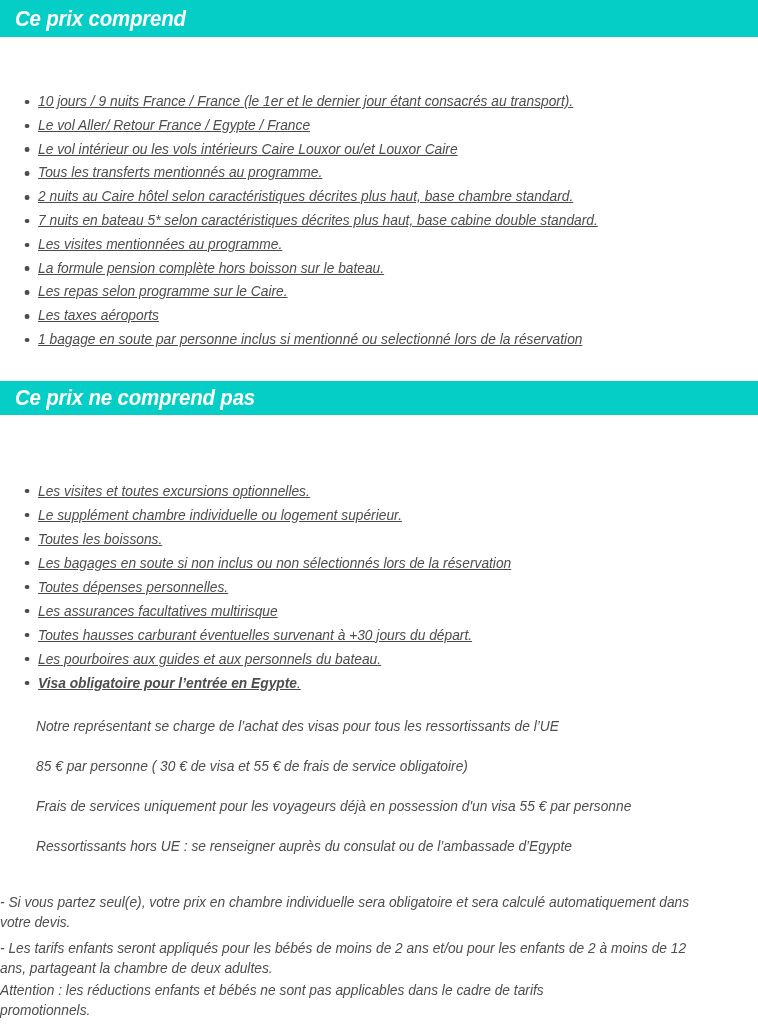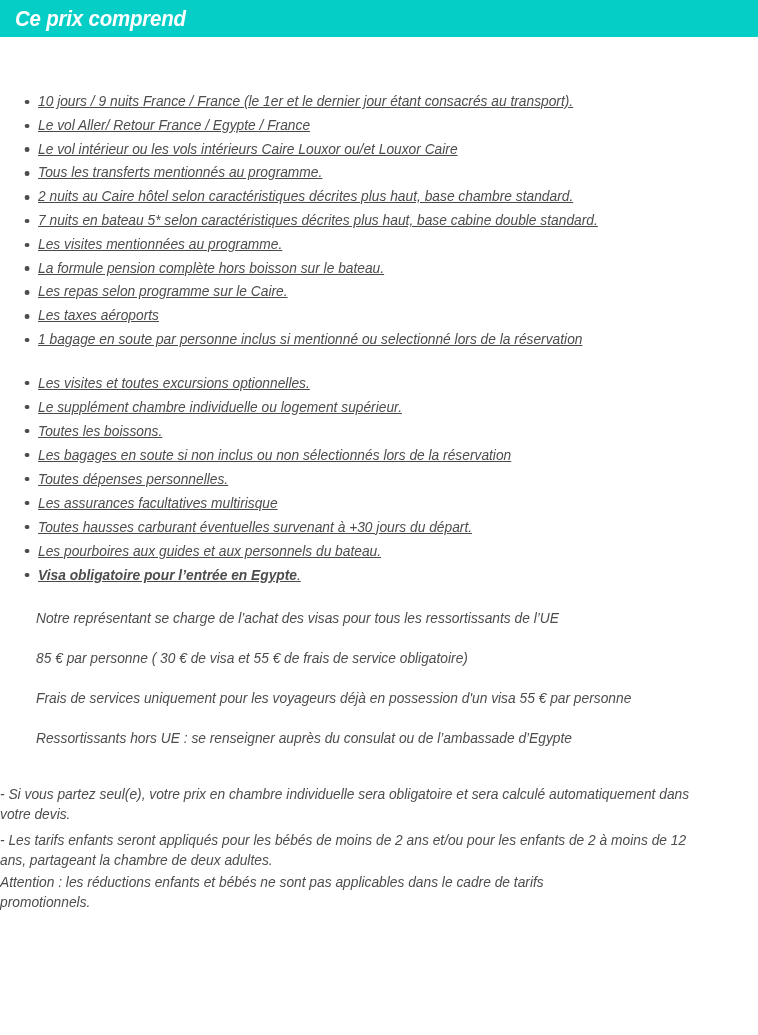--- a/index.html
+++ b/index.html
@@ -88,21 +88,21 @@
   }
   ul.bullets li.bold .tail {
     font-weight: normal;
   }
 
   
   #list-included { margin-top: 0; }
   #list-included li { height: 23.8px; line-height: 23.8px; }
   #list-included { padding-top: 53px; }
 
-  #list-excluded { padding-top: 19px; }
+  #list-excluded { padding-top: 19px; margin-top: 45px; }
   #list-excluded li { height: 24px; line-height: 24px; }
 
   
   .para {
     font-style: italic;
     font-size: 14.5px;
     line-height: 20px;
     color: #4d4d4d;
     margin: 0;
     padding: 0 2px 0 0;
@@ -140,20 +140,23 @@
       <li><span>2 nuits au Caire hôtel selon caractéristiques décrites plus haut, base chambre standard.</span></li>
       <li><span>7 nuits en bateau 5* selon caractéristiques décrites plus haut, base cabine double standard.</span></li>
       <li><span>Les visites mentionnées au programme.</span></li>
       <li><span>La formule pension complète hors boisson sur le bateau.</span></li>
       <li><span>Les repas selon programme sur le Caire.</span></li>
       <li><span> Les taxes aéroports</span></li>
       <li><span>1 bagage en soute par personne inclus si mentionné ou selectionné lors de la réservation</span></li>
     </ul>
   </div>
 
+  <div class="section-bar" id="bar-2" style="background: rgb(5, 206, 199);">
+    <span class="section-bar-title" style="color: rgb(255, 255, 255);">Ce prix ne comprend pas</span>
+  </div>
 
   <div class="section-body">
     <ul class="bullets" id="list-excluded">
       <li><span>Les visites et toutes excursions optionnelles.</span></li>
       <li><span>Le supplément chambre individuelle ou logement supérieur.</span></li>
       <li><span>Toutes les boissons.</span></li>
       <li><span>Les bagages en soute si non inclus ou non sélectionnés lors de la réservation</span></li>
       <li><span>Toutes dépenses personnelles.</span></li>
       <li><span>Les assurances facultatives multirisque</span></li>
       <li><span>Toutes hausses carburant éventuelles survenant à +30 jours du départ.</span></li>

